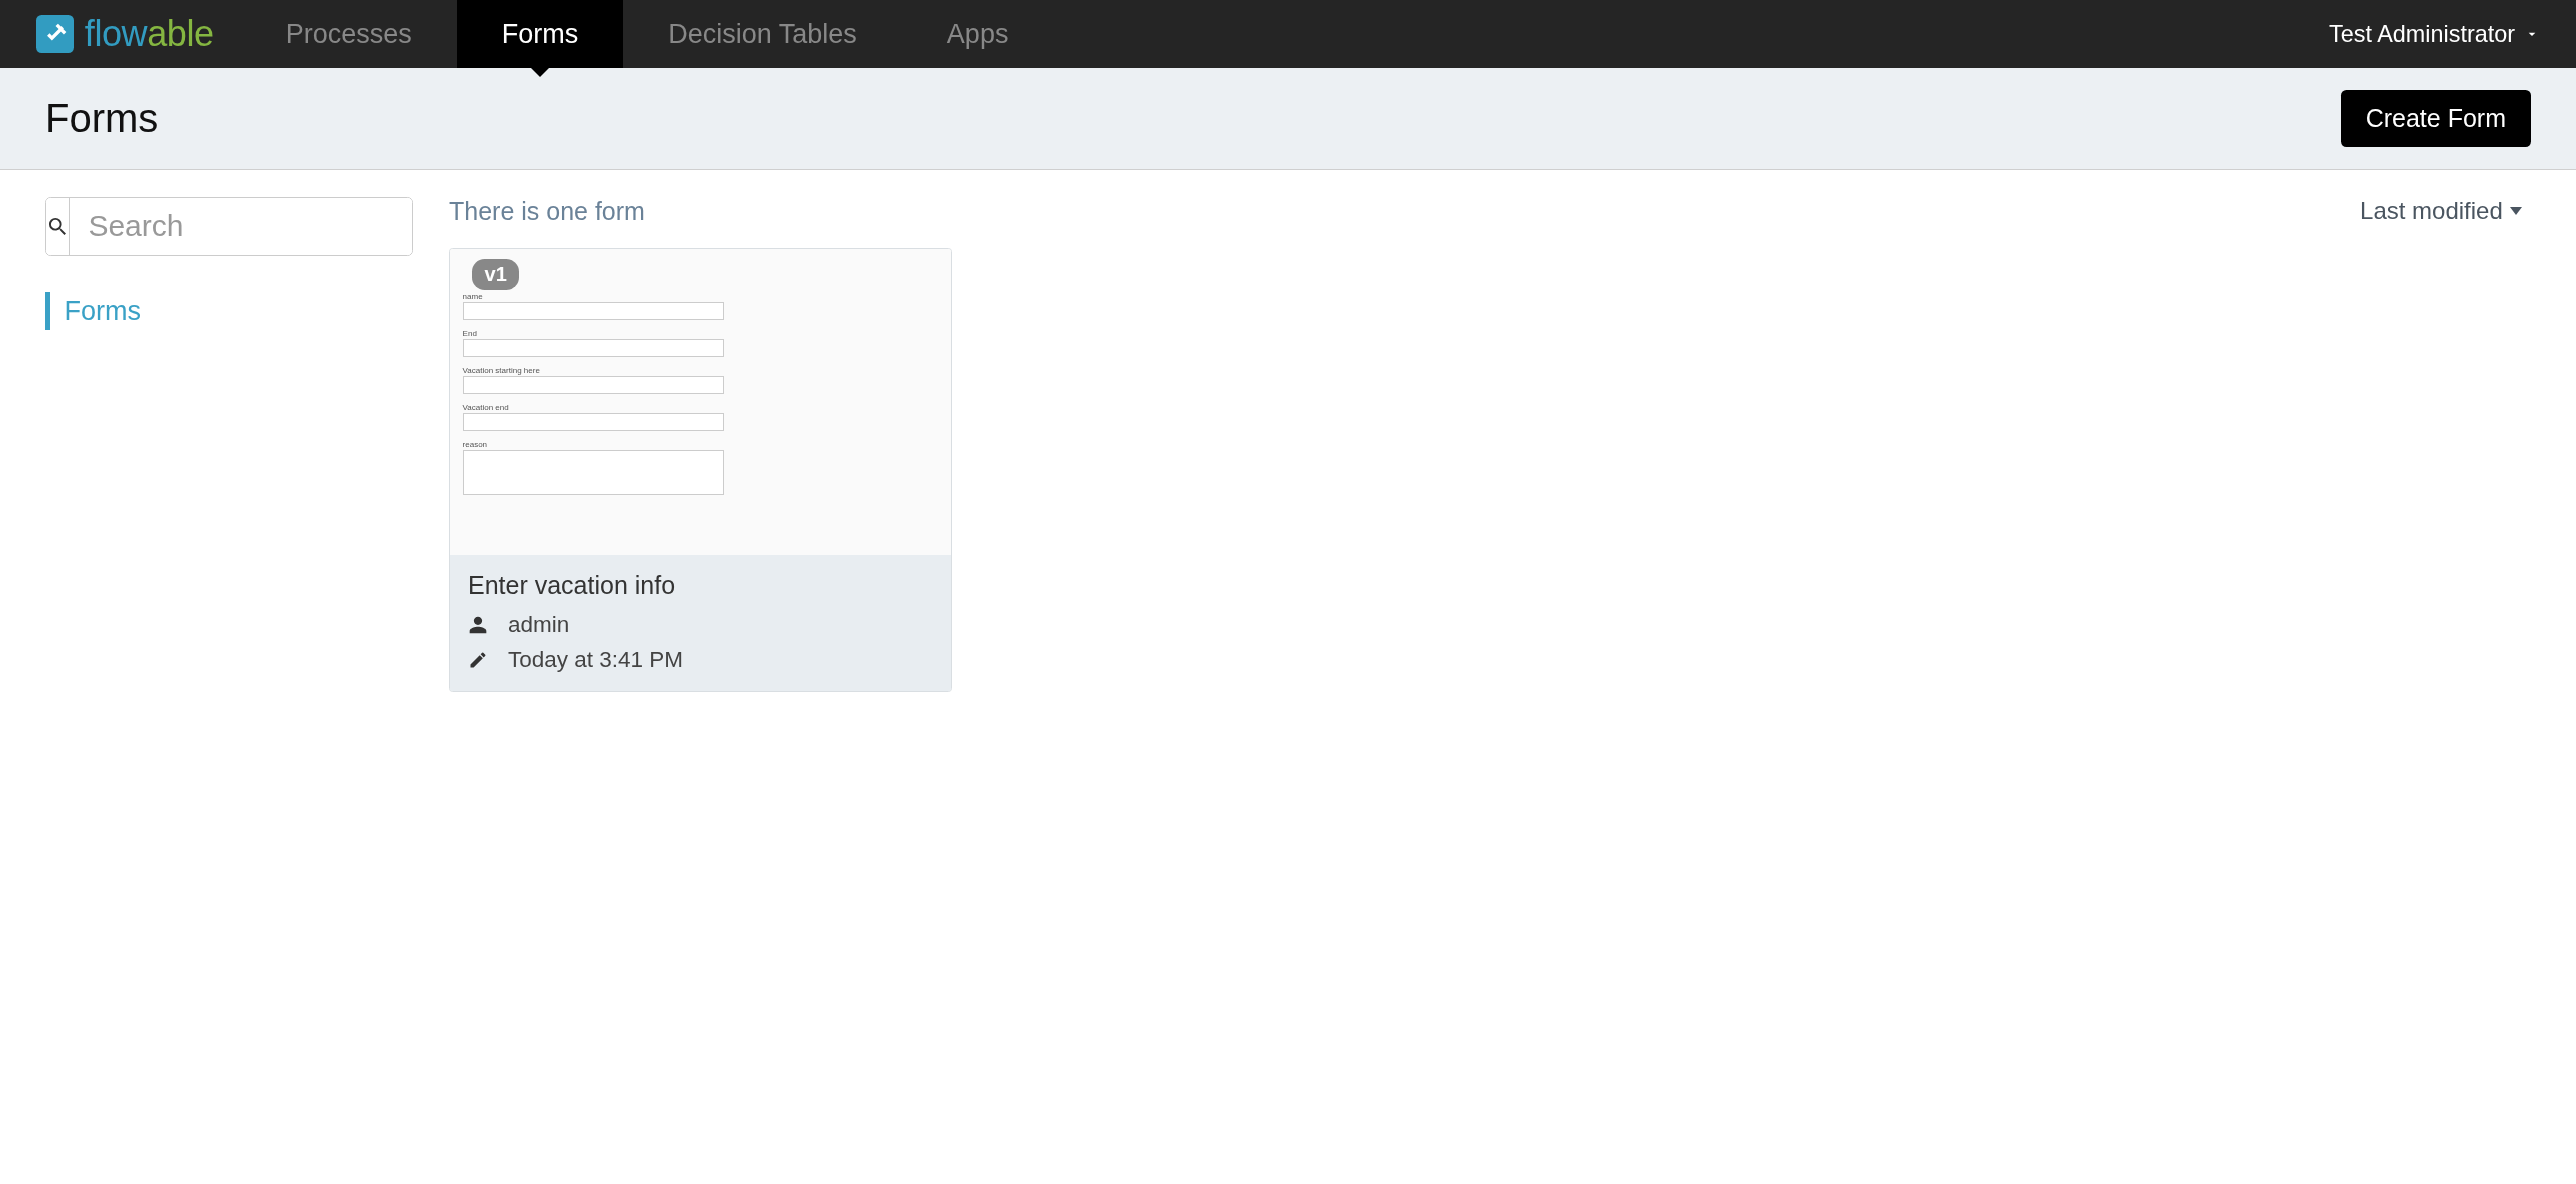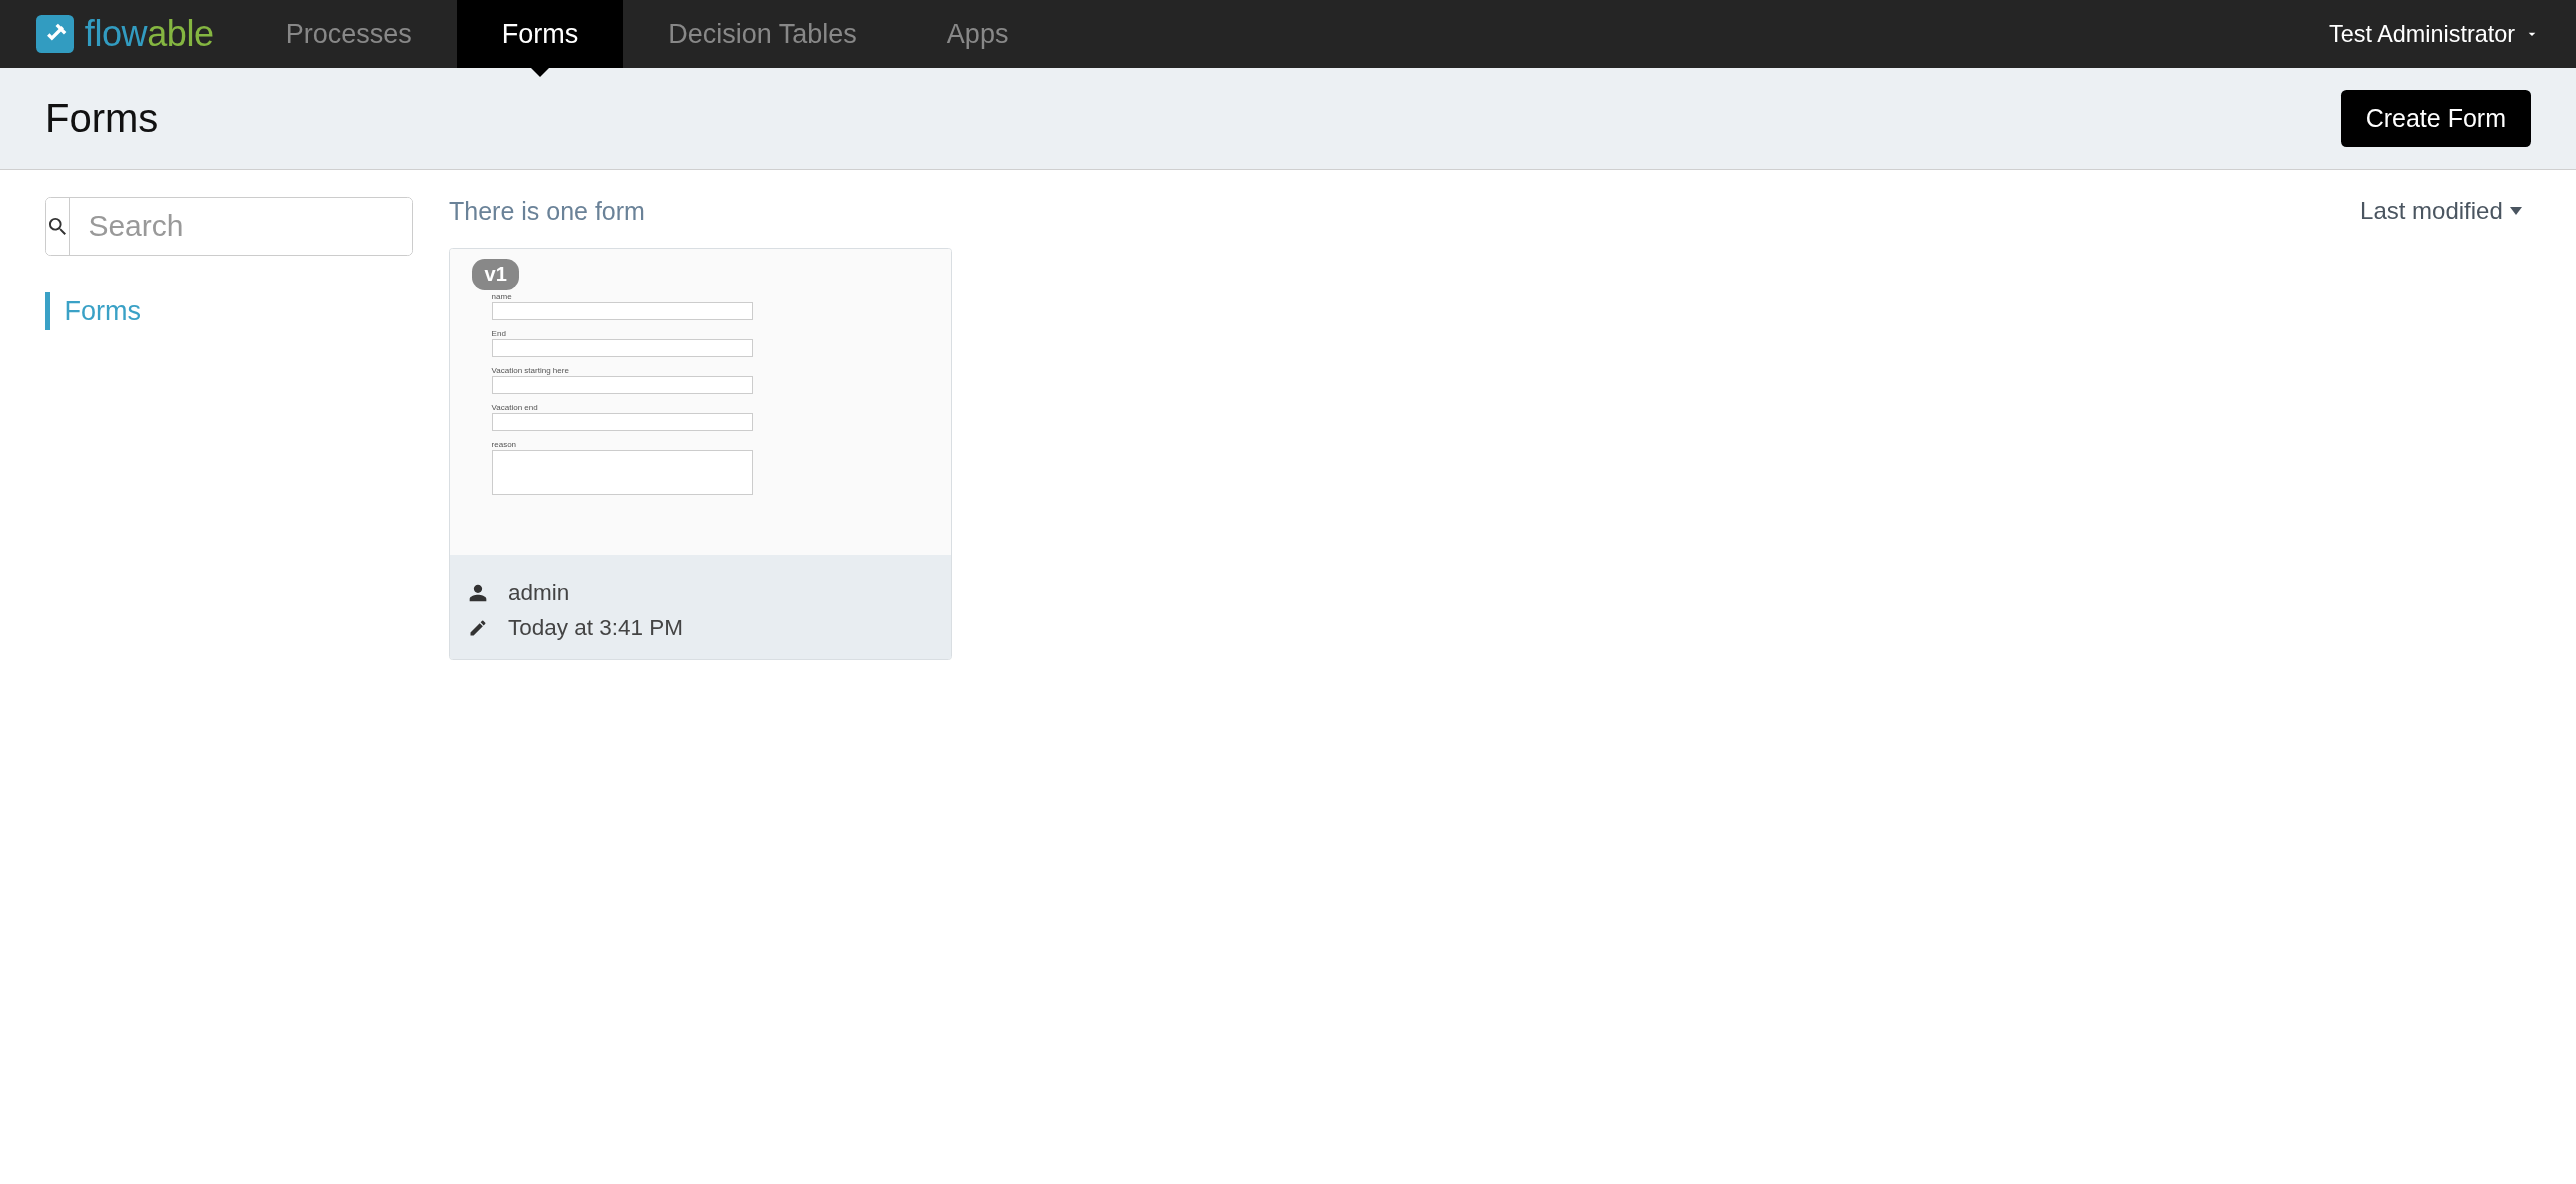--- a/index.html
+++ b/index.html
@@ -79,21 +79,21 @@
     width: 503px; border: 0.9px solid #d9dee2; border-radius: 3.6px; overflow: hidden;
     background: #fafafa; cursor: pointer;
   }
   .card-preview {
     height: 306px; background: #fafafa; position: relative; padding: 12.6px;
   }
   .badge {
     position: absolute; top: 10.8px; left: 22px; background: #888; color: #fff;
     font-size: 20px; font-weight: 700; padding: 3.6px 12.6px; border-radius: 12.6px;
   }
-  .preview-form { margin-top: 31px; width: 55%; margin-left: 29px; }
+  .preview-form { margin-top: 31px; width: 55%; }
   .pf-row { margin-bottom: 9px; }
   .pf-label { font-size: 8px; color: #555; display:block; margin-bottom:0.9px;}
   .pf-box { height: 18px; border: 0.9px solid #ccc; background: #fff; }
   .pf-box.tall { height: 45px; }
   .card-meta {
     background: #e8edf1; padding: 16px 18px 18px 18px;
   }
   .card-title { font-size: 25px; color: #333; margin-bottom: 12.6px; }
   .meta-row { display: flex; align-items: center; font-size: 22.5px; color: #444; margin-top: 9px; }
   .meta-row .mi { width: 40px; display:flex; align-items:center;}
@@ -181,20 +181,21 @@
                 <span class="pf-label">Vacation end</span>
                 <div class="pf-box"></div>
               </div>
             <div class="pf-row">
                 <span class="pf-label">reason</span>
                 <div class="pf-box tall"></div>
               </div>
           </div>
         </div>
         <div class="card-meta">
+          <div class="card-title">Enter vacation info</div>
           <div class="meta-row">
             <span class="mi">
               <svg viewBox="0 0 24 24">
                   <path d="M12 12c2.7 0 5-2.3 5-5s-2.3-5-5-5-5 2.3-5 5 2.3 5 5 5zm0 2c-3.3 0-10 1.7-10 5v3h20v-3c0-3.3-6.7-5-10-5z"></path>
                 </svg>
             </span>
             <span>admin</span>
           </div>
           <div class="meta-row">
             <span class="mi">

